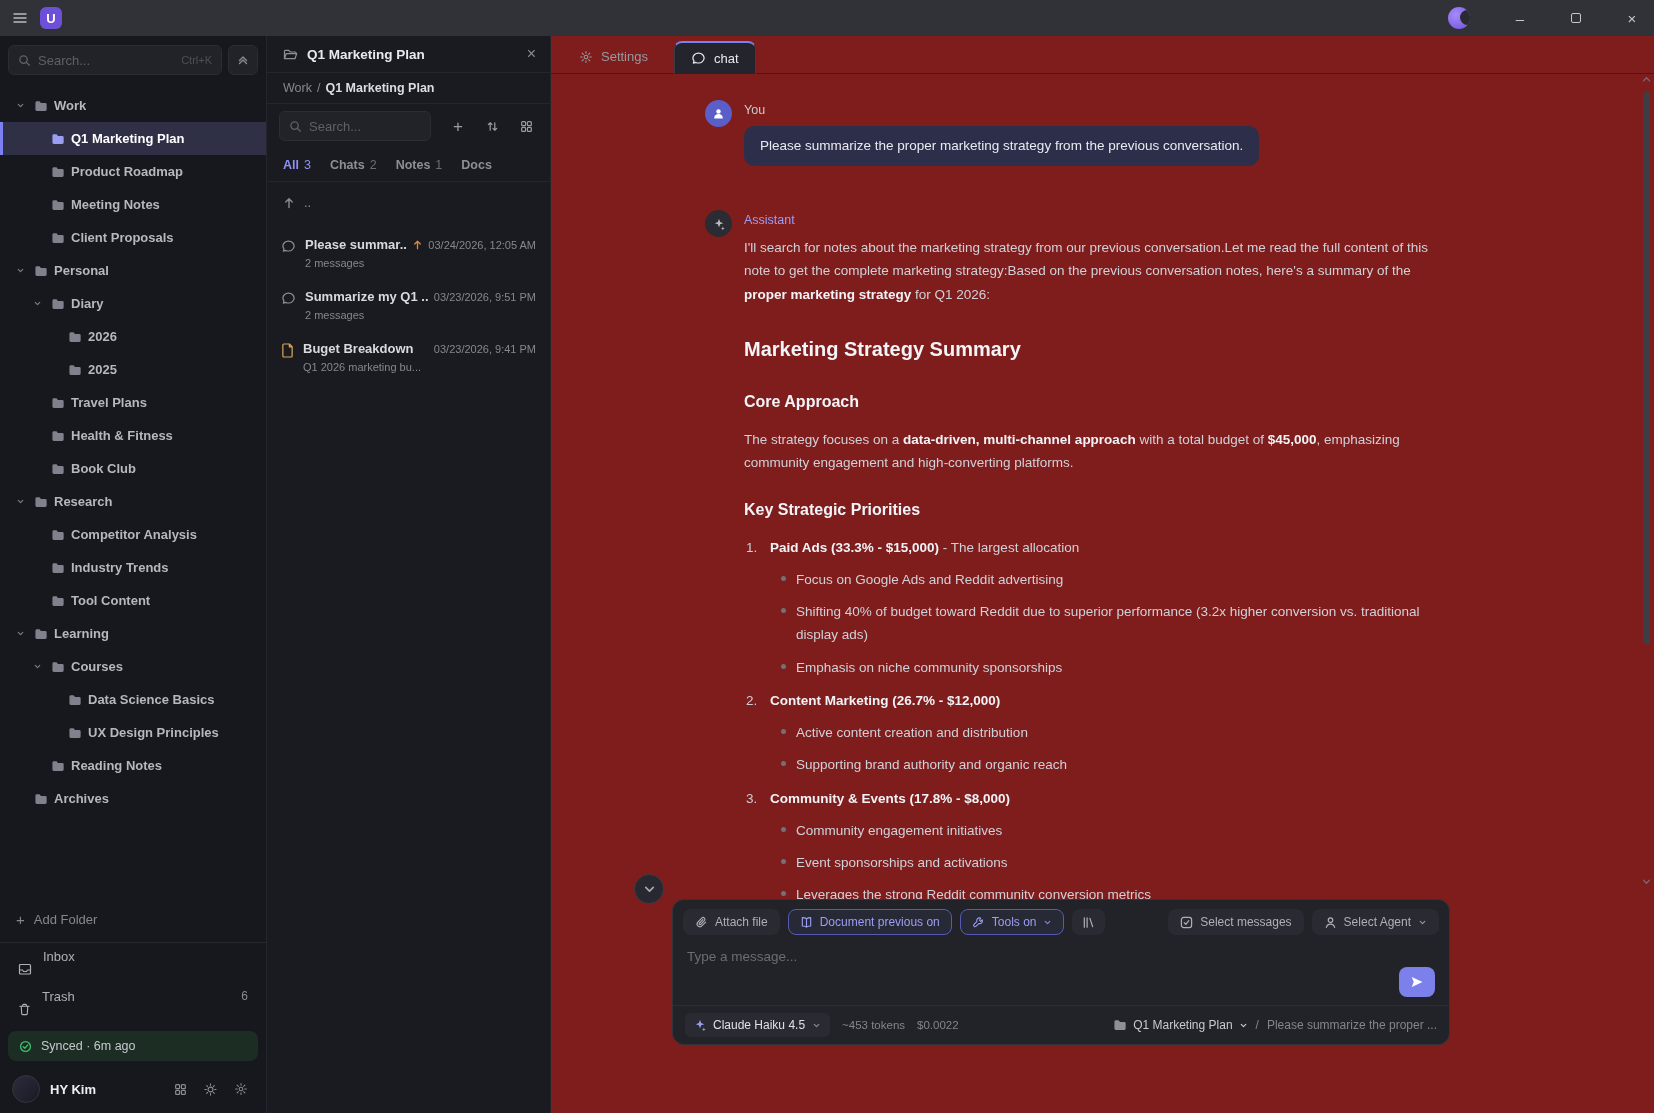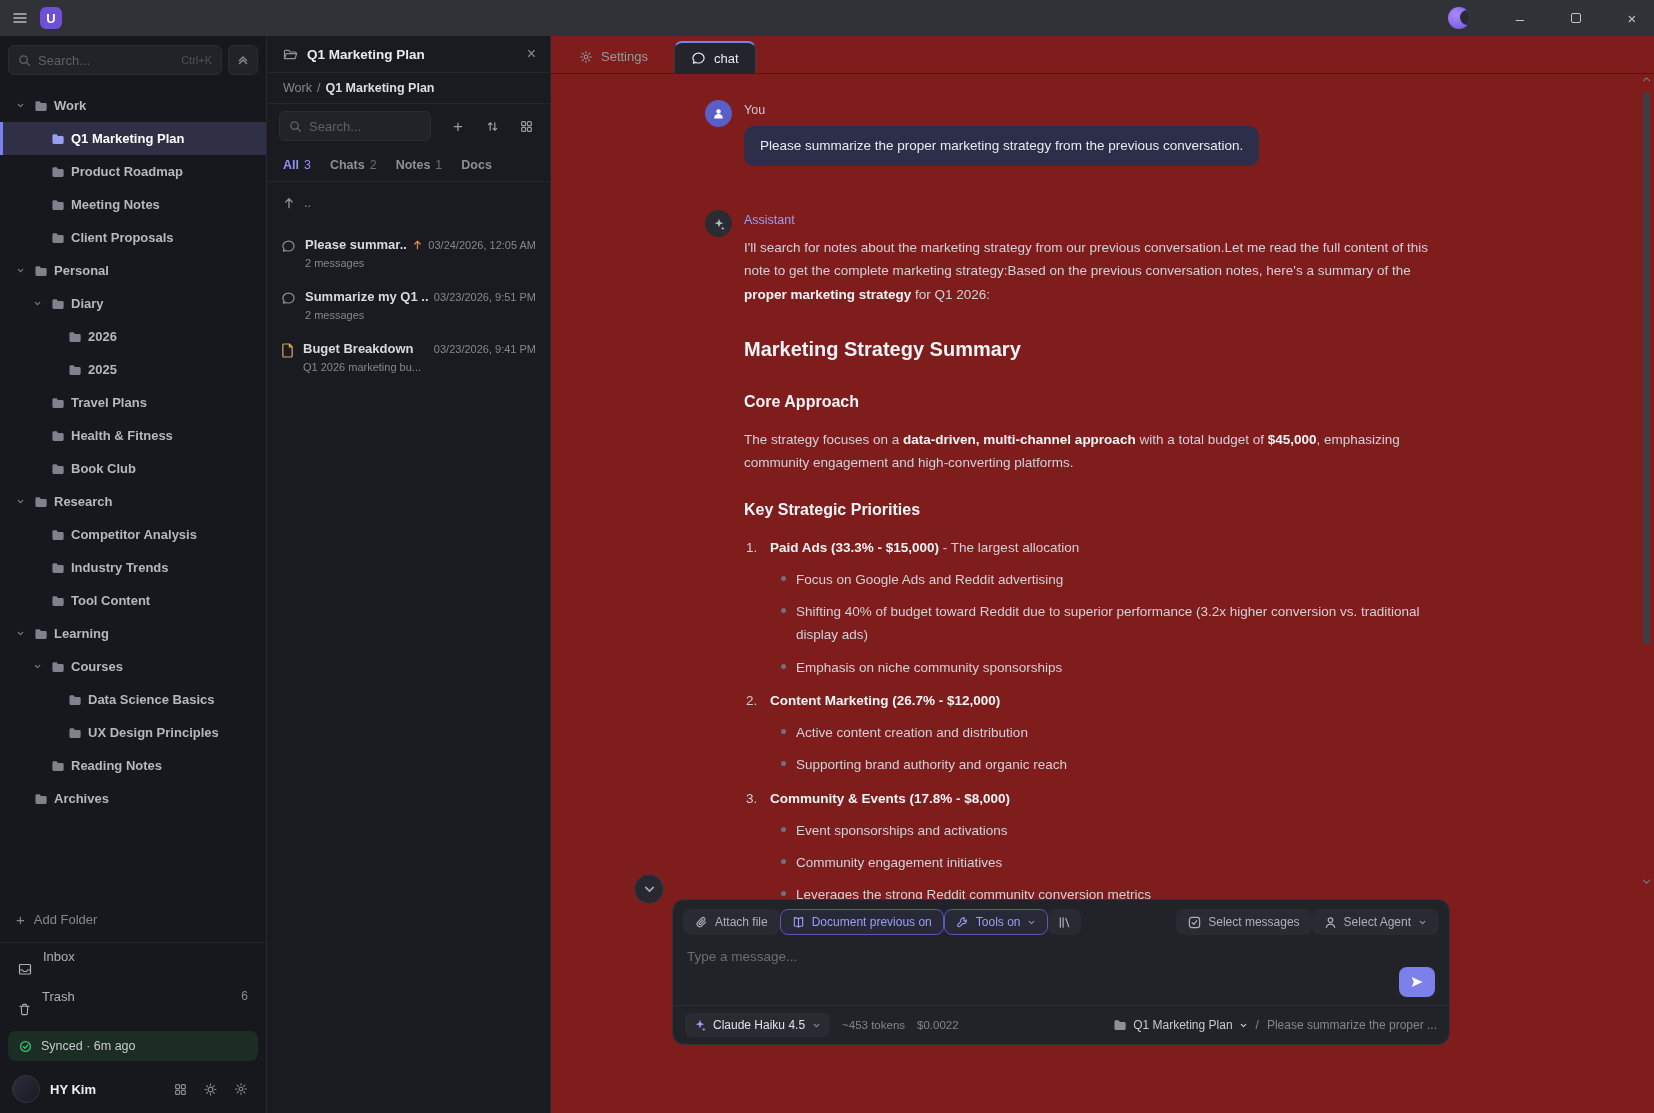--- a/index.html
+++ b/index.html
@@ -104,21 +104,21 @@
   .msg-ol>li{counter-increment:oli;margin-bottom:10px}
   .li-head{padding-left:26px;position:relative}
   .li-head::before{content:counter(oli) ".";position:absolute;left:2px;color:#cdced5}
   .msg-ul{list-style:none;margin:9px 0 2px;padding-left:52px}
   .msg-ul li{position:relative;margin-bottom:9px}
   .msg-ul li::before{content:"";position:absolute;left:-15px;top:8px;width:5px;height:5px;border-radius:50%;background:#70727b}
 
   .scroll-fab{position:absolute;left:83px;bottom:209px;width:30px;height:30px;border-radius:50%;background:#282930;border:1px solid #3a3b44;color:#a9abb3;display:flex;align-items:center;justify-content:center;z-index:5}
 
   .composer{width:778px;margin:0 0 68px 121px;background:#222328;border:1px solid #32333b;border-radius:12px;flex-shrink:0;z-index:4}
-  .c-row1{display:flex;align-items:center;padding:9px 10px 4px}
+  .c-row1{display:flex;align-items:center;gap:8px;padding:9px 10px 4px}
   .pill{height:26px;display:flex;align-items:center;gap:7px;padding:0 11px;border-radius:8px;background:#2a2b32;color:#aeb0b8;font-size:12px;border:1px solid transparent;white-space:nowrap}
   .pill.purple{background:rgba(123,127,240,0.07);border-color:#565ab2;color:#9b9ef2}
   .pill.icon-only{padding:0 9px}
   .pill .chev{color:inherit;opacity:.8}
   .c-spacer{flex:1}
   .c-input{padding:10px 14px 4px;display:flex;align-items:flex-end;gap:10px}
   .c-input textarea{flex:1;height:52px;background:transparent;border:0;outline:0;resize:none;color:#d4d5db;font:inherit;font-size:13.5px}
   .c-input textarea::placeholder{color:#6b6d75}
   .send-btn{width:36px;height:30px;border-radius:8px;background:#7c80ea;display:flex;align-items:center;justify-content:center;color:#fff;flex-shrink:0;margin-bottom:4px}
   .c-row3{display:flex;align-items:center;gap:12px;padding:7px 12px;border-top:1px solid #2c2d35}
@@ -655,22 +655,22 @@
                 <li>
                   <div class="li-head"><strong>Content Marketing (26.7% - $12,000)</strong></div>
                   <ul class="msg-ul">
                     <li>Active content creation and distribution</li>
                     <li>Supporting brand authority and organic reach</li>
                   </ul>
                 </li>
                 <li>
                   <div class="li-head"><strong>Community &amp; Events (17.8% - $8,000)</strong></div>
                   <ul class="msg-ul">
+                    <li>Community engagement initiatives</li>
                     <li>Event sponsorships and activations</li>
-                    <li>Community engagement initiatives</li>
                     <li>Leverages the strong Reddit community conversion metrics</li>
                   </ul>
                 </li>
               </ol>
             </div>
         </div>
       </div>
     </div>
 
     <button class="scroll-fab">

